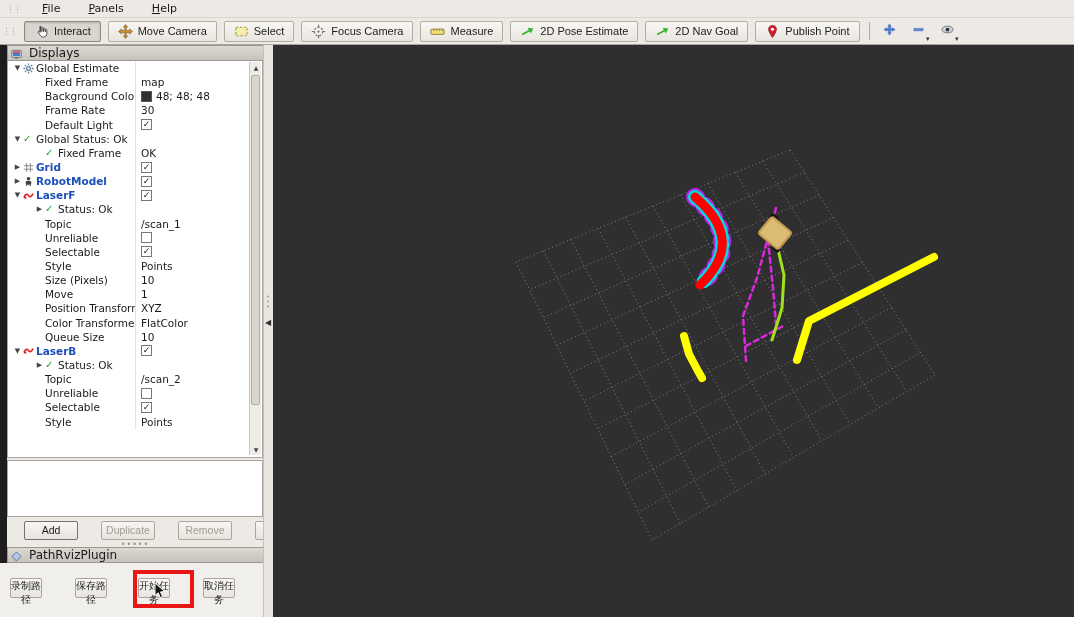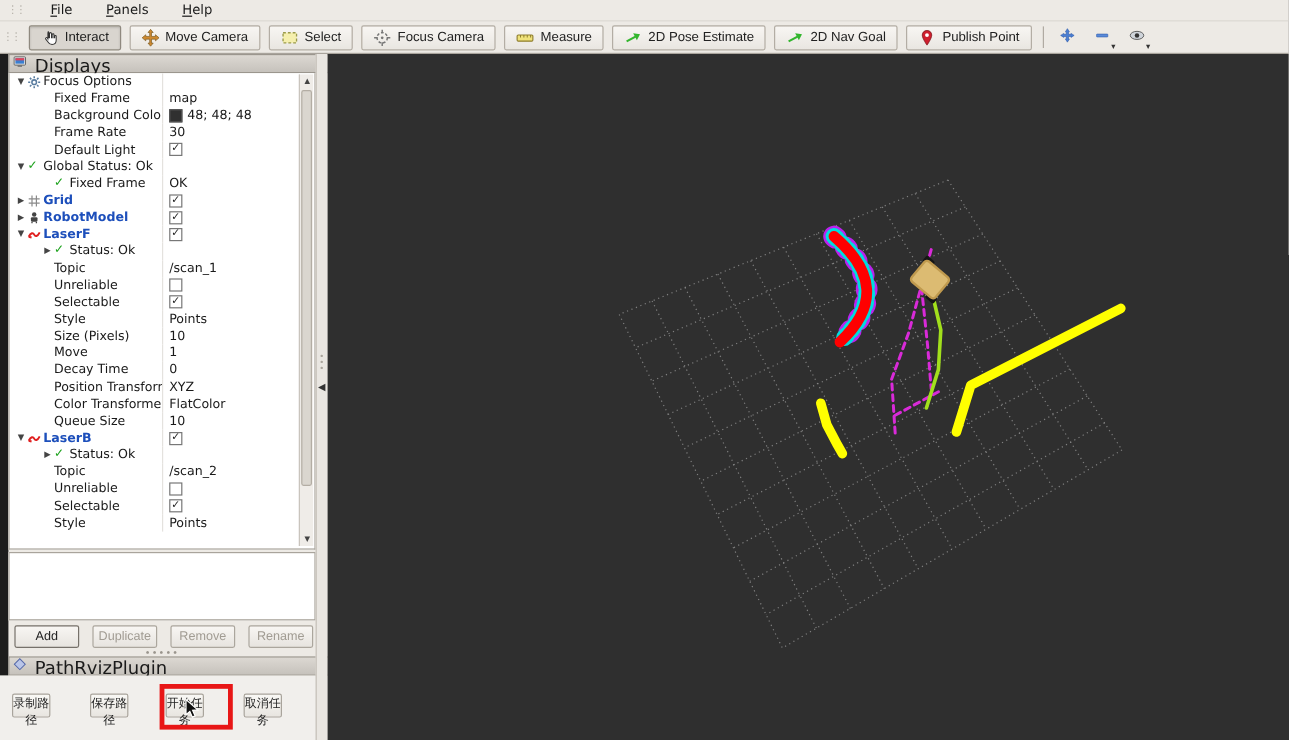--- a/index.html
+++ b/index.html
@@ -24,21 +24,21 @@
   .tool.active{background:#d9d5cf;border-color:#8f897f;box-shadow:inset 0 1px 2px rgba(0,0,0,.18);}
   .tool .ticon{display:inline-flex;width:15px;height:15px;}
   .tool-extra{position:relative;display:flex;align-items:center;justify-content:center;
     width:22px;height:21px;background:transparent;border:none;}
   .tool-extra .caret{position:absolute;right:0;bottom:-1px;font-size:7px;color:#333;}
   .tb-sep{width:1px;height:18px;background:#b0aaa2;margin:0 2px;}
   
   .dark-strip{position:absolute;left:0;top:45px;width:7px;height:518px;background:#1d1d1d;}
   .panel-header{position:absolute;left:7px;width:284px;height:16px;
     background:linear-gradient(#dcd8d2,#c6c2bc);border:1px solid #9b968e;
-    display:flex;align-items:flex-start;gap:5px;padding:0 3px;font-size:15px;}
+    display:flex;align-items:flex-end;gap:5px;padding:0 3px;font-size:12px;}
   .panel-header .ph-title{flex:1;}
   .float-btn{width:12px;height:11px;background:#f8f7f4;border:1px solid #84807a;}
   .tree{position:absolute;left:7px;top:61px;width:256px;height:397px;background:#fff;
     border:1px solid #a9a49c;border-top:none;overflow:hidden;}
   .trow{display:flex;height:14.15px;line-height:14.1px;font-size:10.5px;white-space:nowrap;}
   .tname{width:128px;display:flex;align-items:center;overflow:hidden;border-right:1px solid #e4e2de;}
   .tval{flex:1;display:flex;align-items:center;padding-left:5px;overflow:hidden;gap:4px;}
   .arw{width:11px;font-size:7px;color:#444;text-align:center;flex:0 0 11px;}
   .tico{width:13px;height:11px;flex:0 0 13px;display:inline-flex;align-items:center;}
   .tico.chk{color:#1fa31f;font-weight:bold;font-size:10px;}
@@ -51,21 +51,21 @@
     border-left:1px solid #c9c4bd;}
   .vs-arrow{position:absolute;left:0;width:12px;height:11px;font-size:6px;text-align:center;
     line-height:11px;color:#444;}
   .vs-thumb{position:absolute;left:1px;top:13px;width:9px;height:330px;background:#dad6cf;
     border:1px solid #b3ada4;border-radius:2px;}
   .desc-box{position:absolute;left:7px;top:460px;width:256px;height:57px;background:#fff;
     border:1px solid #a9a49c;}
   .btnrow{position:absolute;left:7px;top:519px;width:256px;height:22px;display:flex;
     gap:11px;padding-left:5px;align-items:center;}
   .pbtn{height:19px;background:linear-gradient(#f8f6f3,#e7e4df);border:1px solid #aba69d;
-    border-radius:2px;font-size:10.5px;padding:0 4px;min-width:54px;color:#222;}
+    border-radius:2px;font-size:10.5px;padding:0 4px;min-width:54px;color:#222;margin-left:12px;}
   .pbtn.disabled{color:#a19c93;}
   .pbtn.primary{border-color:#76716a;}
   .h-splitter{position:absolute;left:7px;top:541px;width:256px;height:6px;
     display:flex;align-items:center;justify-content:center;color:#9a958d;font-size:8px;letter-spacing:1px;}
   .plugin-content{position:absolute;left:0;top:563px;width:263px;height:54px;background:#f1efec;}
   .cnbtn{position:absolute;top:15px;width:32px;height:20px;background:linear-gradient(#f9f8f5,#e8e5e0);
     border:1px solid #a9a49c;border-radius:2px;font-size:10px;padding:0;color:#222;
     font-family:"DejaVu Sans","Liberation Sans",sans-serif;}
   .red-box{position:absolute;left:133px;top:570px;width:61px;height:38px;border:4px solid #e81616;z-index:5;}
   .cursor{position:absolute;left:154px;top:582px;z-index:6;}
@@ -204,21 +204,21 @@
           <span style="flex:0 0 4px"></span>
           <span class="arw">▼</span>
           <span class="tico">
             <svg viewBox="0 0 12 12" width="11" height="11">
               <circle cx="6" cy="6" r="2.1" fill="none" stroke="#5a7da0" stroke-width="1.4"></circle>
               <g stroke="#5a7da0" stroke-width="1.4">
                 <path d="M6 .5 V2.4 M6 9.6 V11.5 M.5 6 H2.4 M9.6 6 H11.5 M2.1 2.1 3.4 3.4 M8.6 8.6 9.9 9.9 M9.9 2.1 8.6 3.4 M3.4 8.6 2.1 9.9"></path>
               </g>
             </svg>
           </span>
-          <span class="tlabel">Focus Options</span>
+          <span class="tlabel">Global Estimate</span>
         </div>
         <div class="tval"></div>
       </div>
       <div class="trow">
         <div class="tname">
           <span style="flex:0 0 26px"></span>
           <span class="arw"></span>
           <span class="tlabel">Fixed Frame</span>
         </div>
         <div class="tval">
@@ -384,30 +384,20 @@
         </div>
       </div>
       <div class="trow">
         <div class="tname">
           <span style="flex:0 0 26px"></span>
           <span class="arw"></span>
           <span class="tlabel">Move</span>
         </div>
         <div class="tval">
           <span>1</span>
-        </div>
-      </div>
-      <div class="trow">
-        <div class="tname">
-          <span style="flex:0 0 26px"></span>
-          <span class="arw"></span>
-          <span class="tlabel">Decay Time</span>
-        </div>
-        <div class="tval">
-          <span>0</span>
         </div>
       </div>
       <div class="trow">
         <div class="tname">
           <span style="flex:0 0 26px"></span>
           <span class="arw"></span>
           <span class="tlabel">Position Transformer</span>
         </div>
         <div class="tval">
           <span>XYZ</span>

